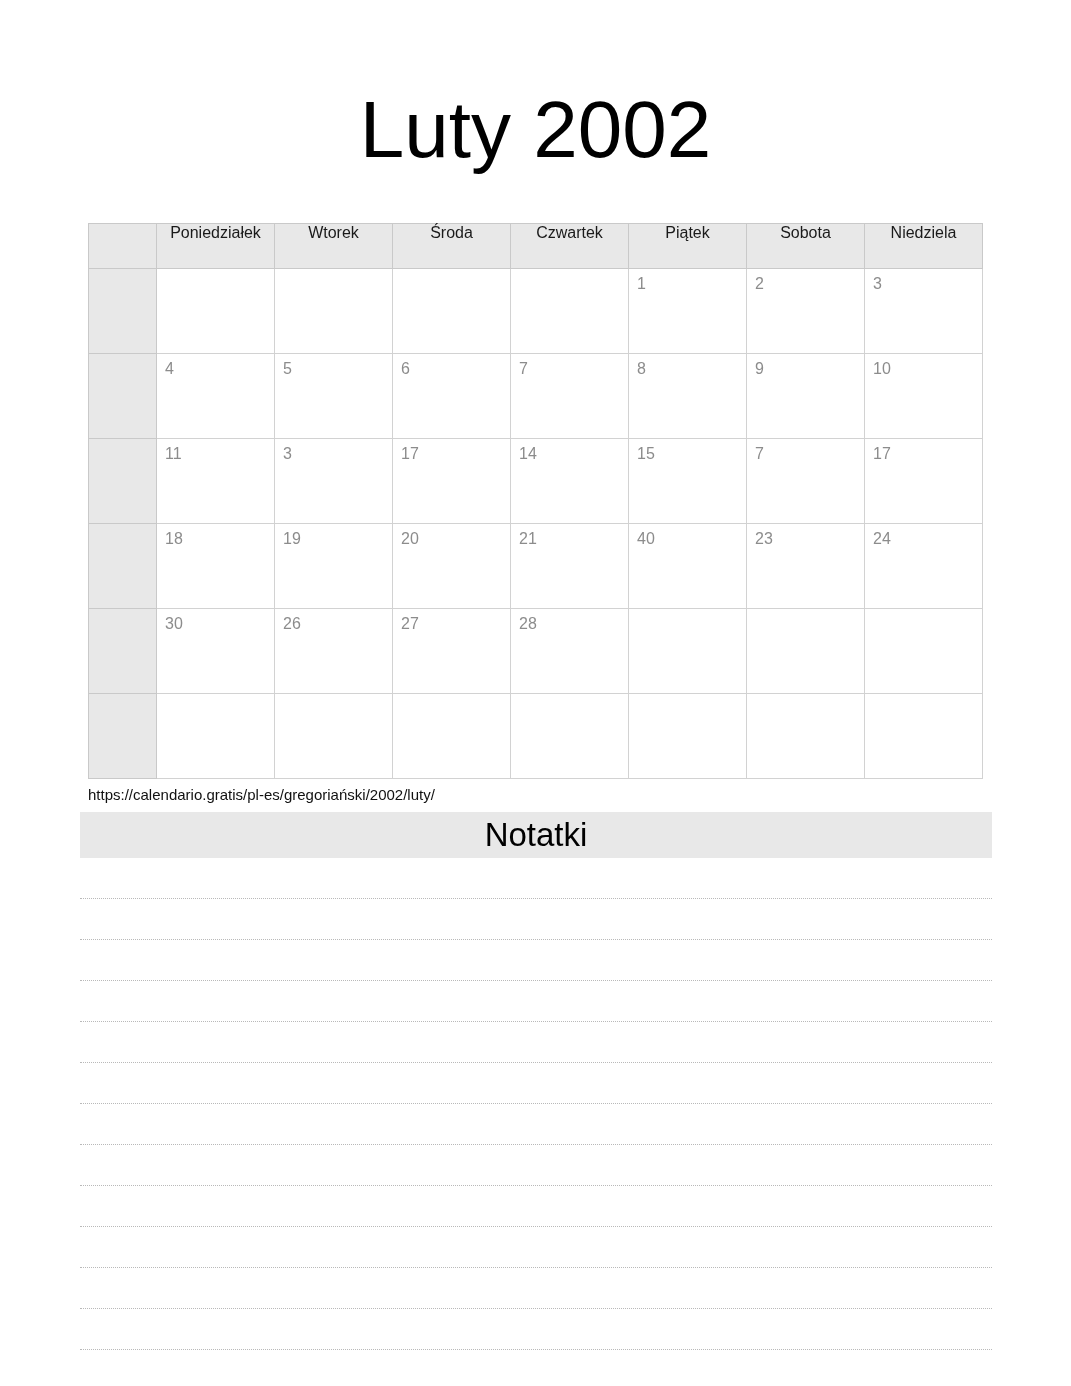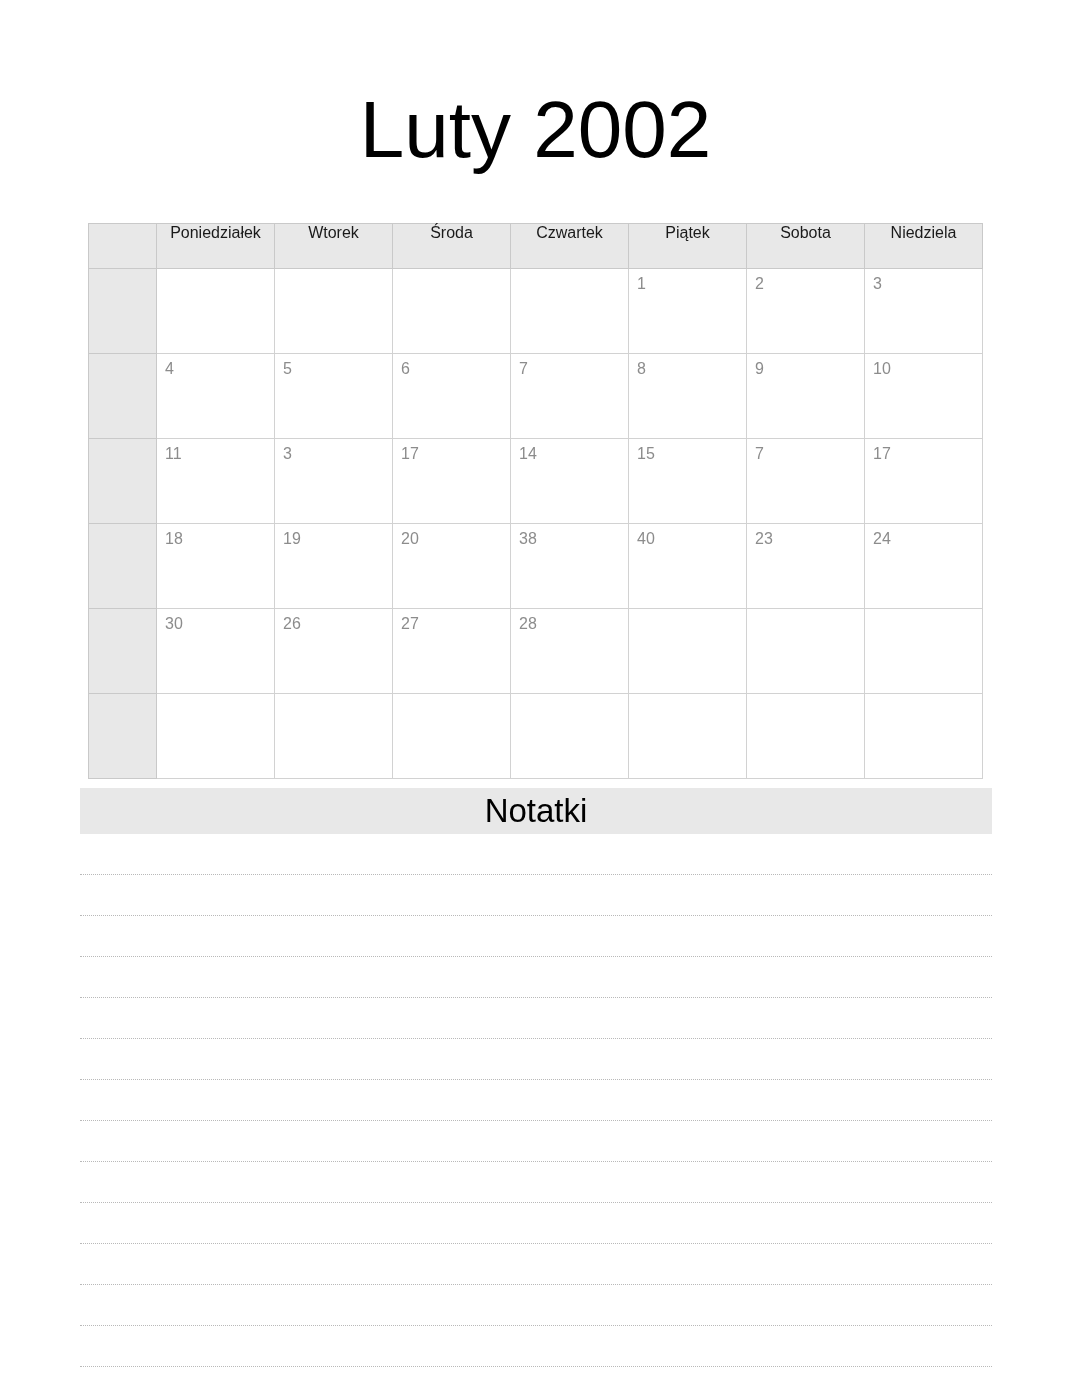--- a/index.html
+++ b/index.html
@@ -214,21 +214,21 @@
           <td class="day-cell">
               <span class="daynum">18</span>
             </td>
           <td class="day-cell">
               <span class="daynum">19</span>
             </td>
           <td class="day-cell">
               <span class="daynum">20</span>
             </td>
           <td class="day-cell">
-              <span class="daynum">38</span>
+              <span class="daynum">21</span>
             </td>
           <td class="day-cell">
               <span class="daynum">40</span>
             </td>
           <td class="day-cell">
               <span class="daynum">23</span>
             </td>
           <td class="day-cell">
               <span class="daynum">24</span>
             </td>
@@ -278,20 +278,21 @@
               <span class="daynum"></span>
             </td>
           <td class="day-cell">
               <span class="daynum"></span>
             </td>
         </tr>
       </tbody>
     </table>
   </div>
 
+  <div class="url">https://calendario.gratis/pl-es/gregoriański/2002/luty/</div>
 
   <div class="notes-wrap">
     <div class="notes-header">Notatki</div>
     <div class="notes-lines">
       <div class="note-line first"></div>
       <div class="note-line"></div>
       <div class="note-line"></div>
       <div class="note-line"></div>
       <div class="note-line"></div>
       <div class="note-line"></div>

